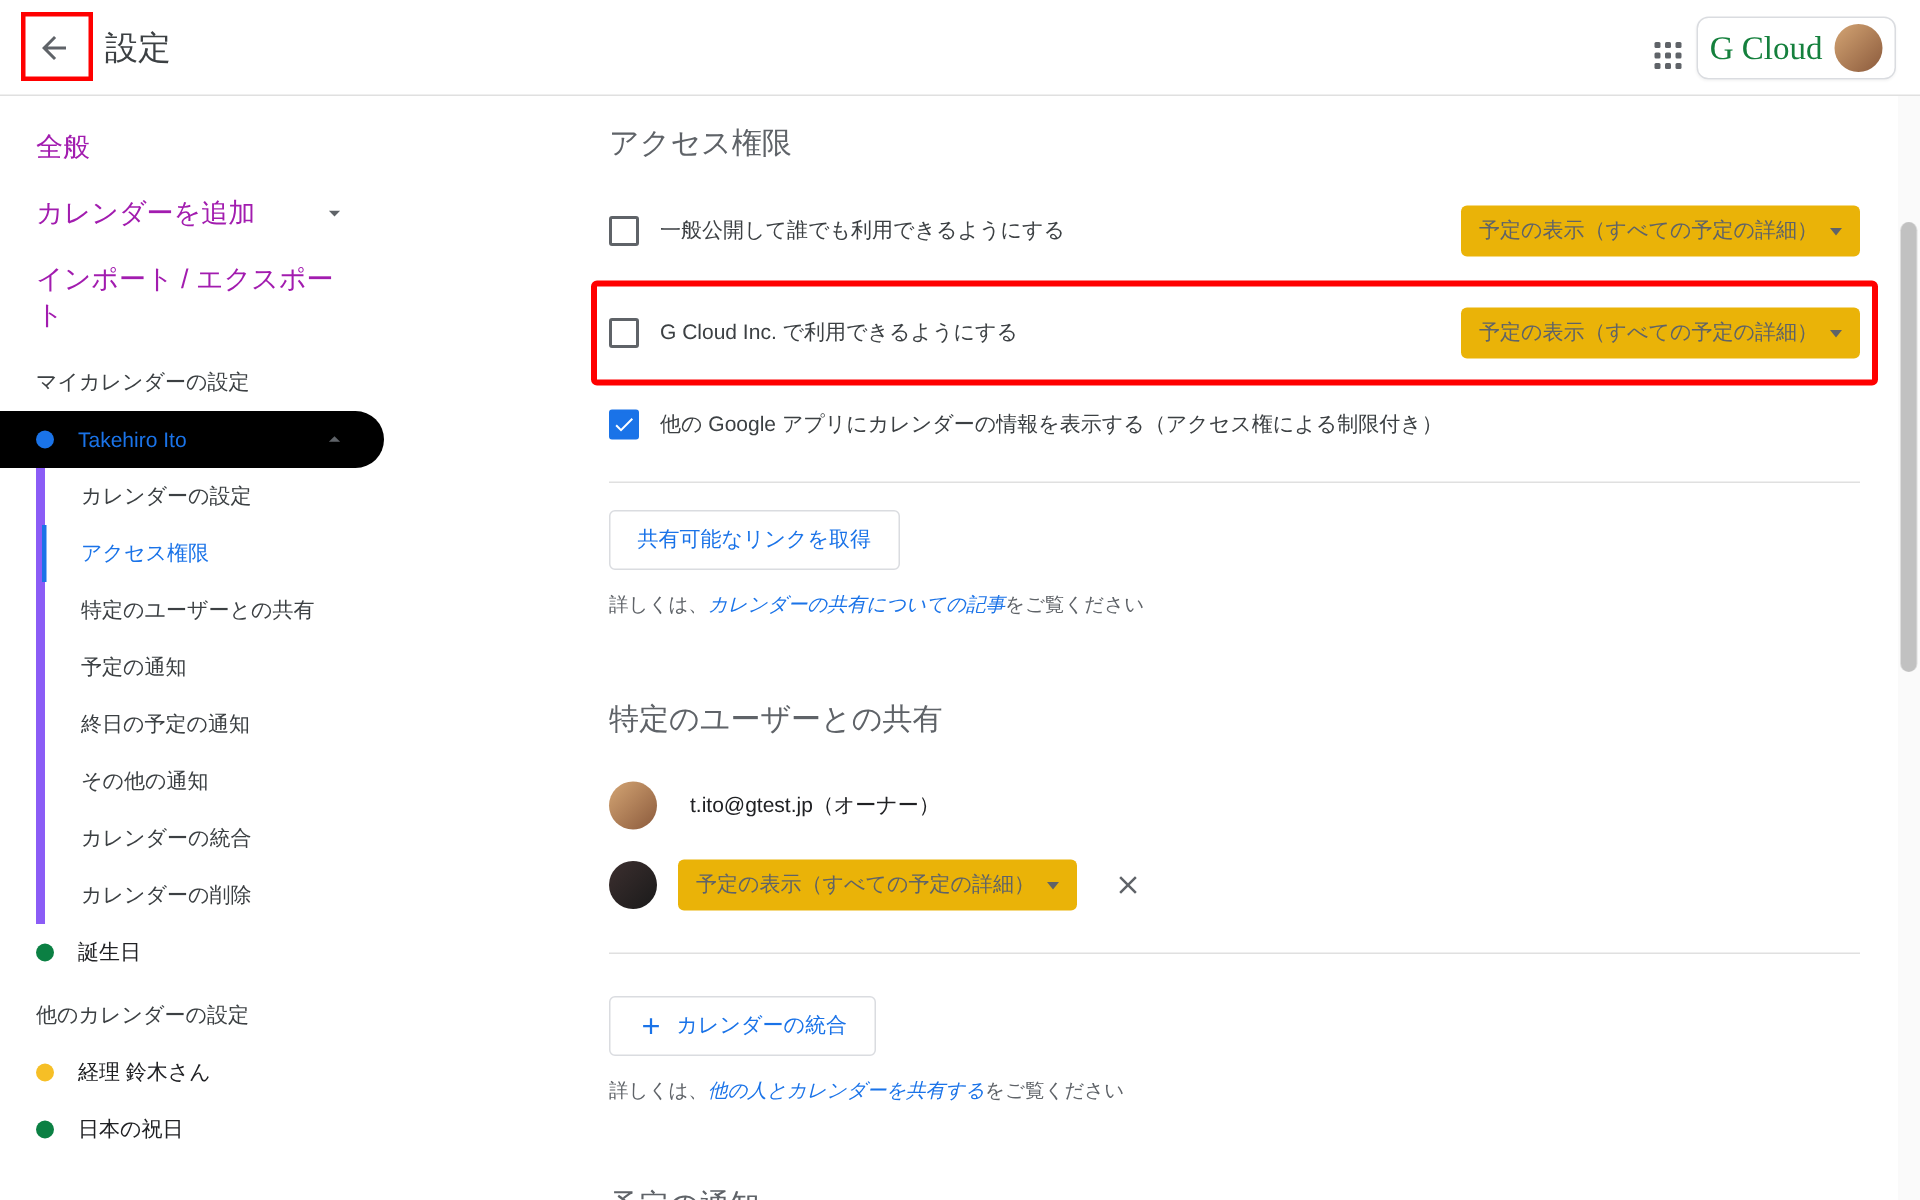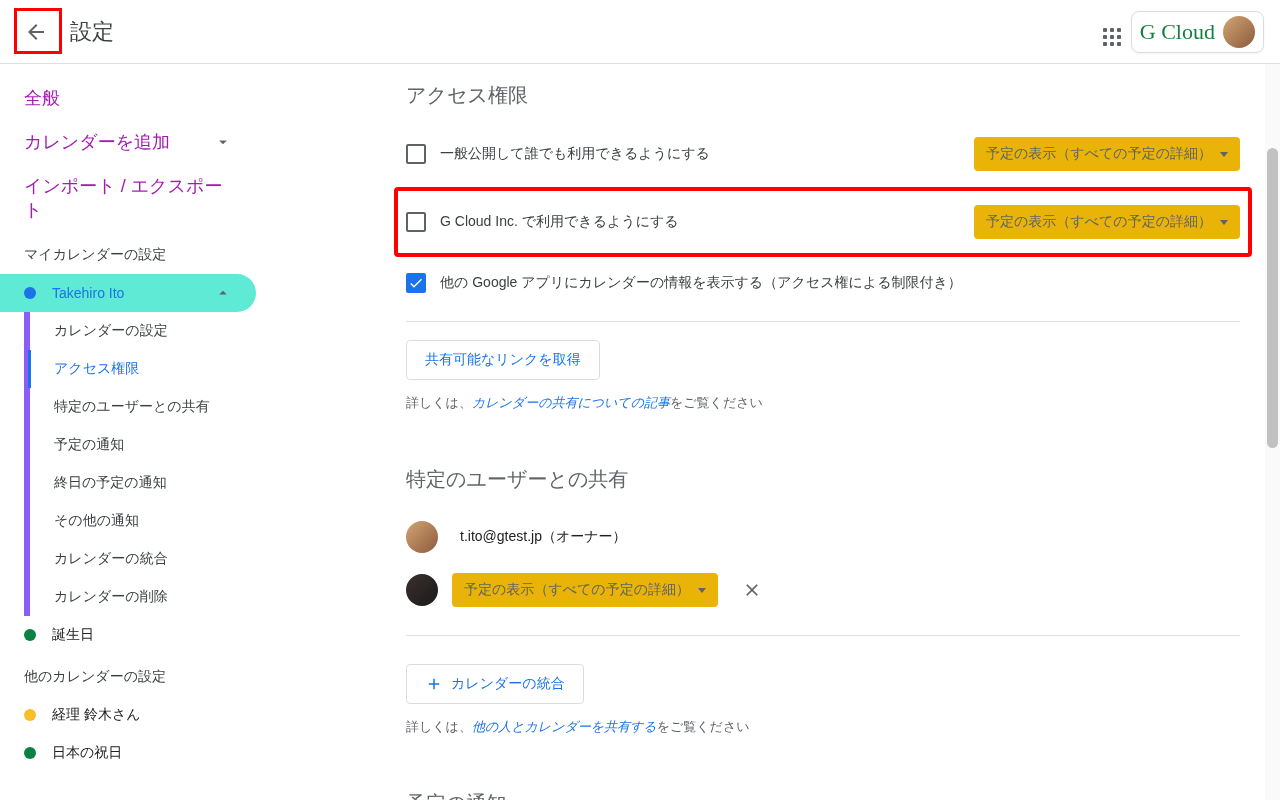--- a/index.html
+++ b/index.html
@@ -14,21 +14,21 @@
   .apps-icon span { width: 4px; height: 4px; background: #5f6368; border-radius: 1px; }
   .brand-box { display: flex; align-items: center; border: 1px solid #dadce0; border-radius: 8px; padding: 4px 8px; gap: 8px; box-shadow: 0 1px 2px rgba(0,0,0,0.05); }
   .brand-text { font-family: 'Brush Script MT', cursive; font-size: 22px; color: #15803d; }
   .avatar { width: 32px; height: 32px; border-radius: 50%; background: linear-gradient(135deg,#d4a574,#8b5a3c); }
   .container { display: flex; height: calc(800px - 64px); }
   .sidebar { width: 256px; padding: 12px 0; overflow-y: auto; }
   .nav-item, .sub-item { display: flex; align-items: center; padding: 10px 24px; font-size: 18px; color: #a21caf; cursor: pointer; border-radius: 0 20px 20px 0; }
   .nav-item.expandable { justify-content: space-between; padding-right: 24px; }
   .nav-section-label { font-size: 14px; color: #3c4043; padding: 14px 24px 10px; }
   .cal-item { display: flex; align-items: center; padding: 10px 24px; font-size: 14px; cursor: pointer; border-radius: 0 20px 20px 0; justify-content: space-between; }
-  .cal-item.active { background: #5eead4; color: #1a73e8; }
+  .cal-item.active { background: #000000; color: #1a73e8; }
   .cal-dot { width: 12px; height: 12px; border-radius: 50%; margin-right: 16px; flex-shrink: 0; }
   .cal-left { display: flex; align-items: center; }
   .chevron { width: 18px; height: 18px; fill: #5f6368; }
   .sub-list { border-left: 6px solid #8b5cf6; margin-left: 24px; }
   .sub-item { padding: 10px 16px 10px 24px; font-size: 14px; color: #3c4043; border-radius: 0; }
   .sub-item.active { color: #1a73e8; border-left: 3px solid #1a73e8; margin-left: -2px; padding-left: 23px; }
   .main { flex: 1; overflow-y: auto; padding: 0 40px 40px 150px; }
   .section-title { font-size: 20px; color: #5f6368; font-weight: 400; margin: 18px 0 18px; }
   .perm-row { display: flex; align-items: center; padding: 10px 0; gap: 14px; }
   .checkbox { width: 20px; height: 20px; border: 2px solid #5f6368; border-radius: 2px; cursor: pointer; flex-shrink: 0; display:flex; align-items:center; justify-content:center; }

